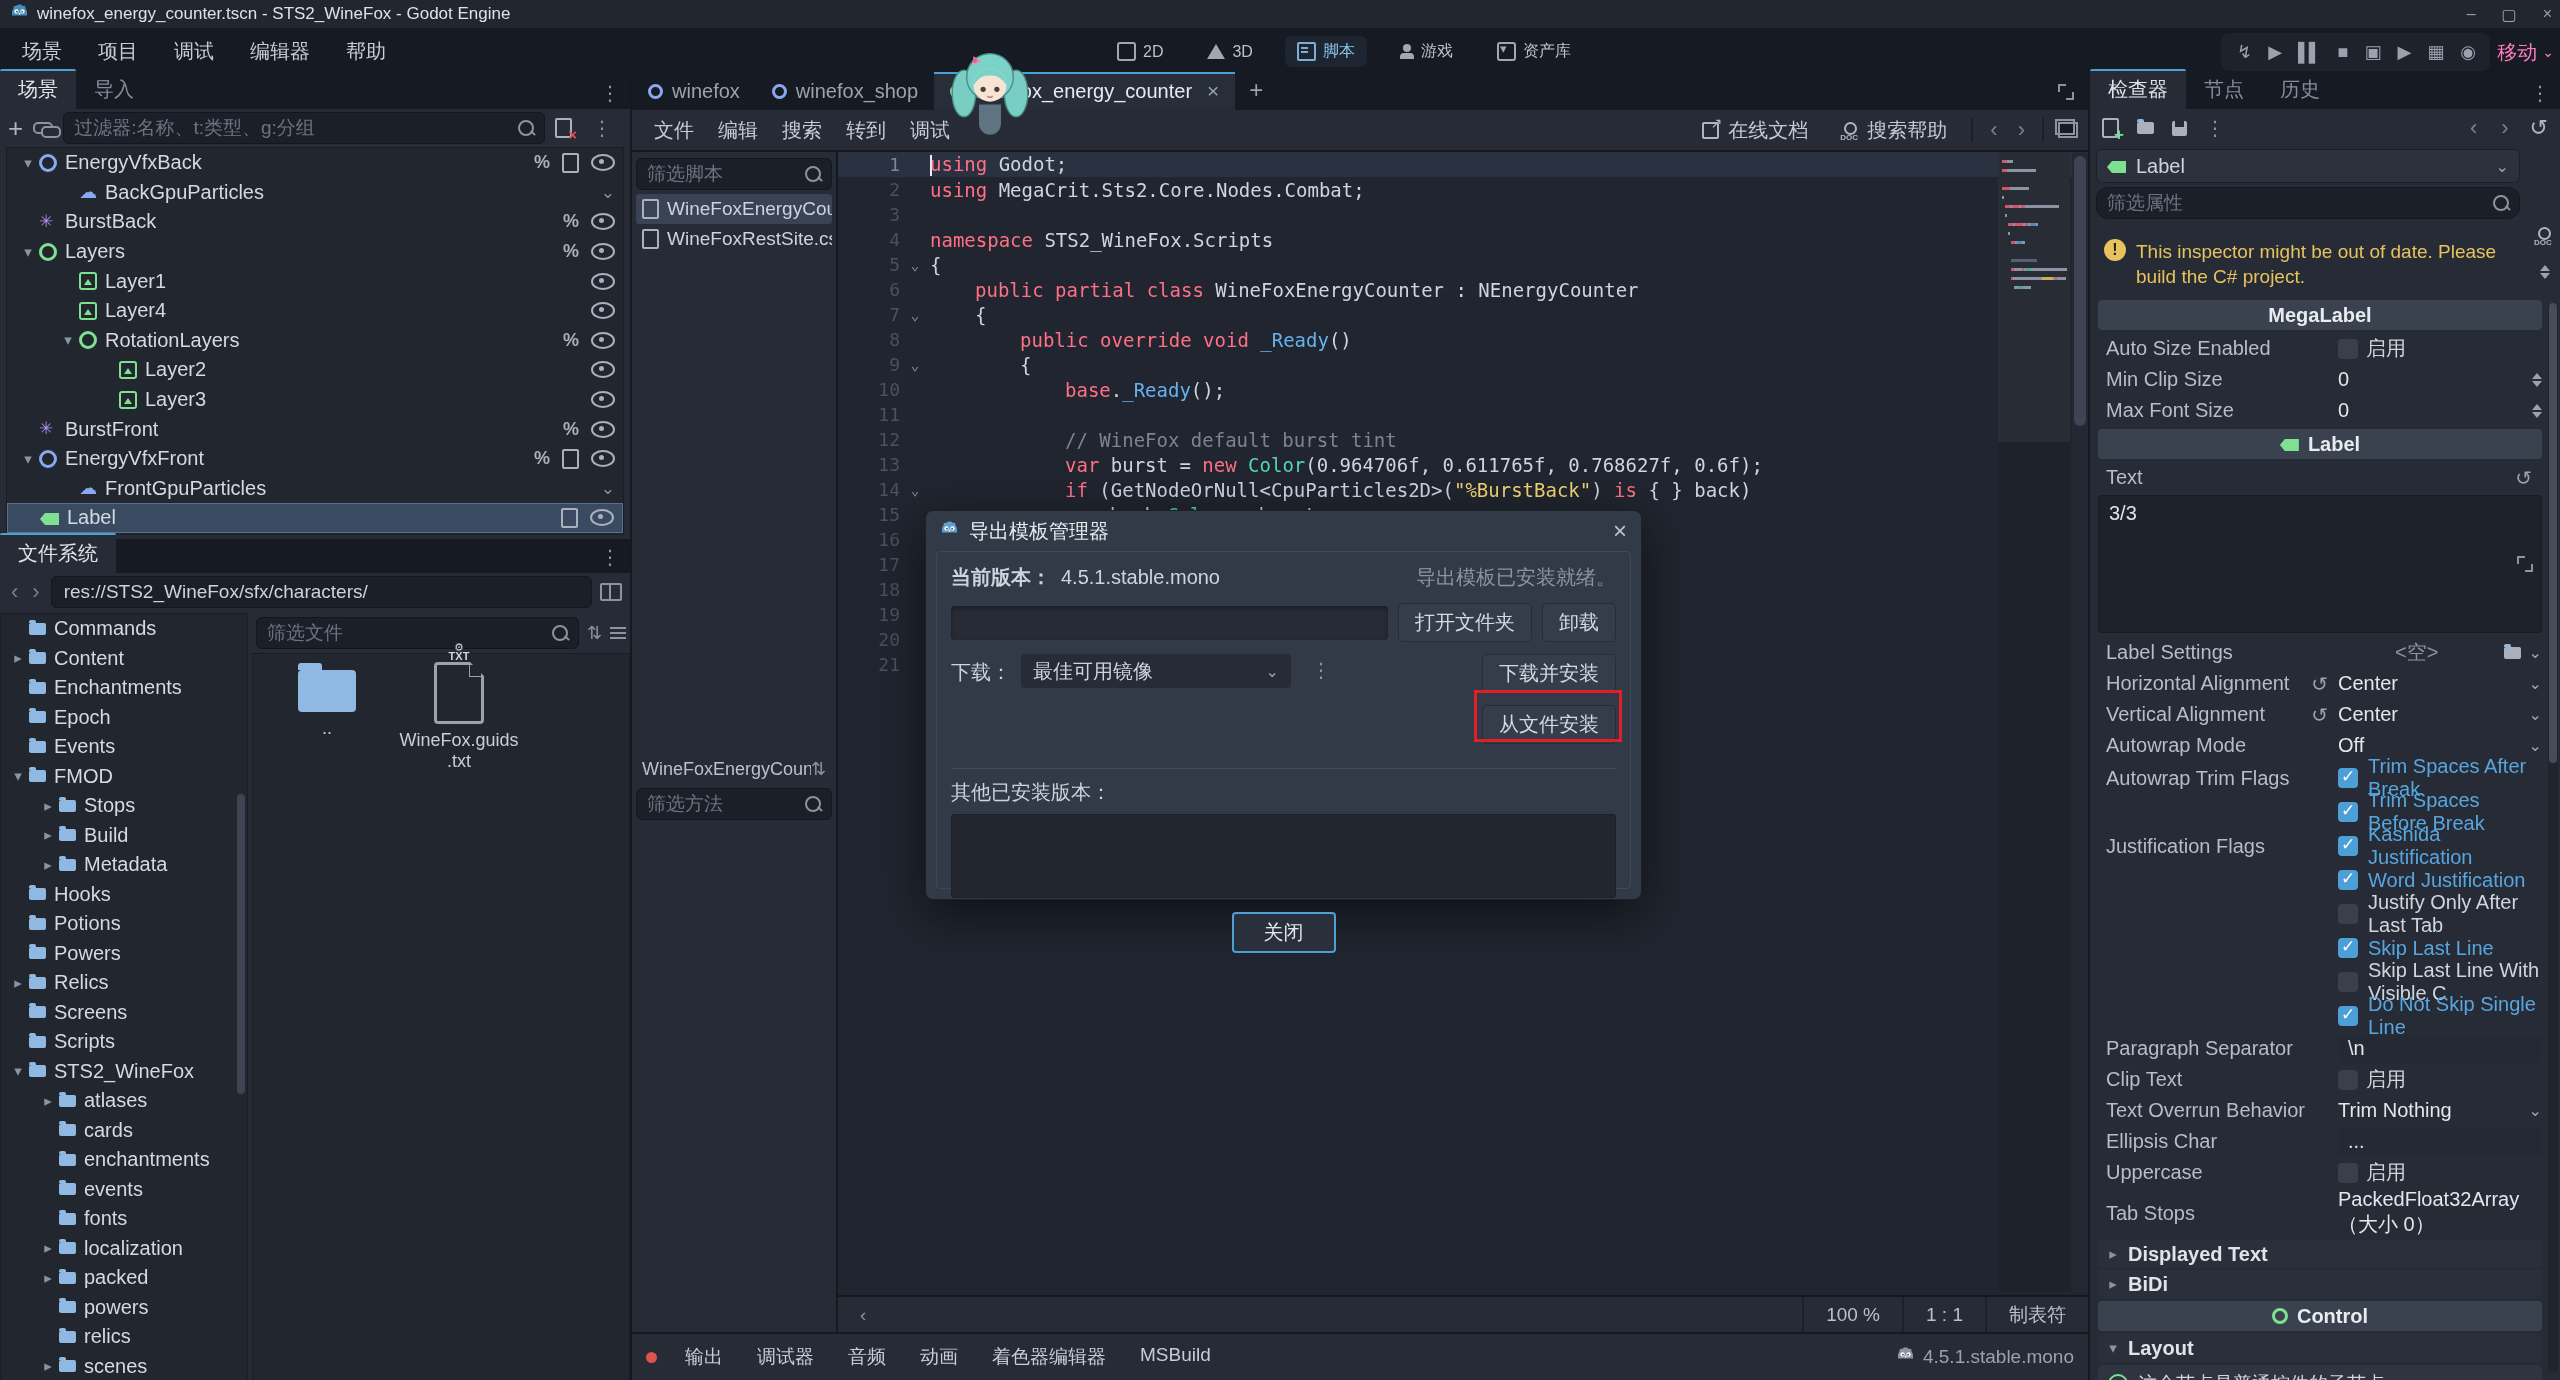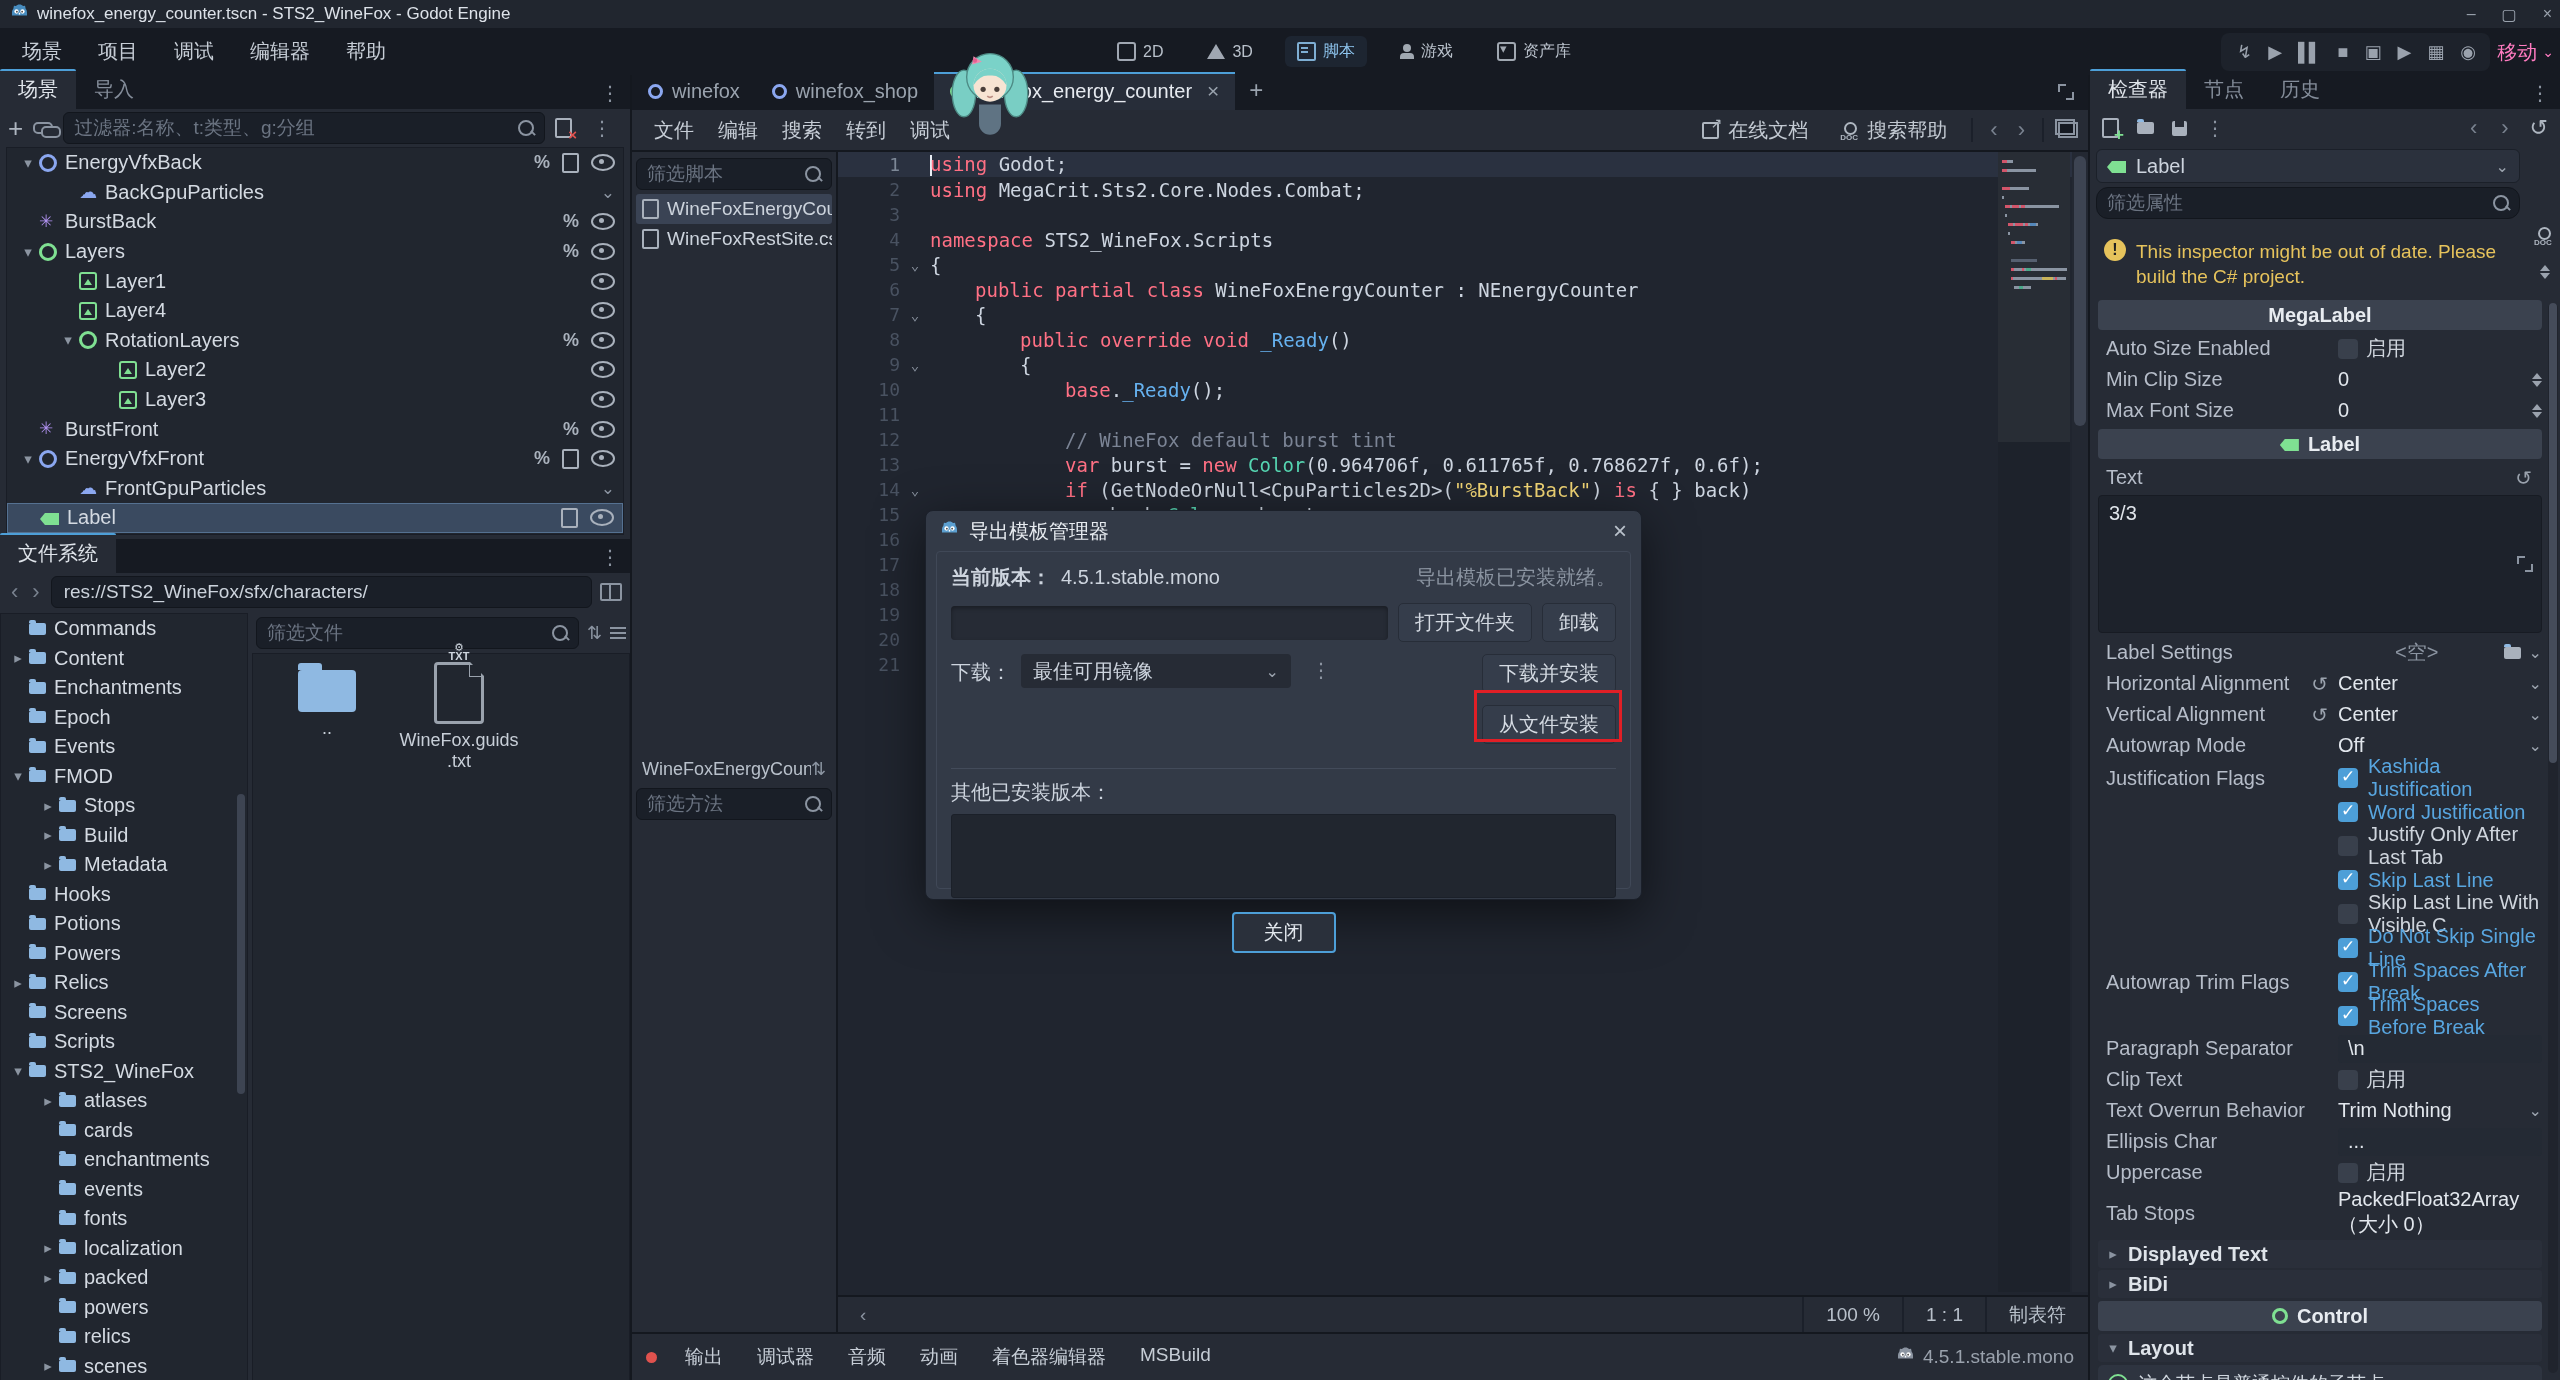--- a/index.html
+++ b/index.html
@@ -880,20 +880,33 @@
           </div>
         </div>
         <div class="prop-row">
           <div class="prop-label">Autowrap Mode</div>
           <div class="prop-val">
             <span>Off</span>
             <span class="dd-arrow">⌄</span>
           </div>
         </div>
         <div class="prop-row" style="align-items: flex-start;">
+          <div class="prop-label" style="padding-top: 6px;">Autowrap Trim Flags</div>
+          <div class="prop-val" style="flex-direction: column; align-items: stretch; gap: 0px;">
+            <div class="row" style="display: flex; align-items: center; gap: 10px; height: 34px;">
+              <span class="cb on"></span>
+              <span class="chk-label on">Trim Spaces After Break</span>
+            </div>
+            <div class="row" style="display: flex; align-items: center; gap: 10px; height: 34px;">
+              <span class="cb on"></span>
+              <span class="chk-label on">Trim Spaces Before Break</span>
+            </div>
+          </div>
+        </div>
+        <div class="prop-row" style="align-items: flex-start;">
           <div class="prop-label" style="padding-top: 6px;">Justification Flags</div>
           <div class="prop-val" style="flex-direction: column; align-items: stretch; gap: 0px;">
             <div class="row" style="display: flex; align-items: center; gap: 10px; height: 34px;">
               <span class="cb on"></span>
               <span class="chk-label on">Kashida Justification</span>
             </div>
             <div class="row" style="display: flex; align-items: center; gap: 10px; height: 34px;">
               <span class="cb on"></span>
               <span class="chk-label on">Word Justification</span>
             </div>
@@ -905,33 +918,20 @@
               <span class="cb on"></span>
               <span class="chk-label on">Skip Last Line</span>
             </div>
             <div class="row" style="display: flex; align-items: center; gap: 10px; height: 34px;">
               <span class="cb"></span>
               <span class="chk-label">Skip Last Line With Visible C</span>
             </div>
             <div class="row" style="display: flex; align-items: center; gap: 10px; height: 34px;">
               <span class="cb on"></span>
               <span class="chk-label on">Do Not Skip Single Line</span>
-            </div>
-          </div>
-        </div>
-        <div class="prop-row" style="align-items: flex-start;">
-          <div class="prop-label" style="padding-top: 6px;">Autowrap Trim Flags</div>
-          <div class="prop-val" style="flex-direction: column; align-items: stretch; gap: 0px;">
-            <div class="row" style="display: flex; align-items: center; gap: 10px; height: 34px;">
-              <span class="cb on"></span>
-              <span class="chk-label on">Trim Spaces After Break</span>
-            </div>
-            <div class="row" style="display: flex; align-items: center; gap: 10px; height: 34px;">
-              <span class="cb on"></span>
-              <span class="chk-label on">Trim Spaces Before Break</span>
             </div>
           </div>
         </div>
         <div class="prop-row">
           <div class="prop-label">Paragraph Separator</div>
           <div class="prop-val">
             <div class="inset">
               <span>\n</span>
             </div>
           </div>

